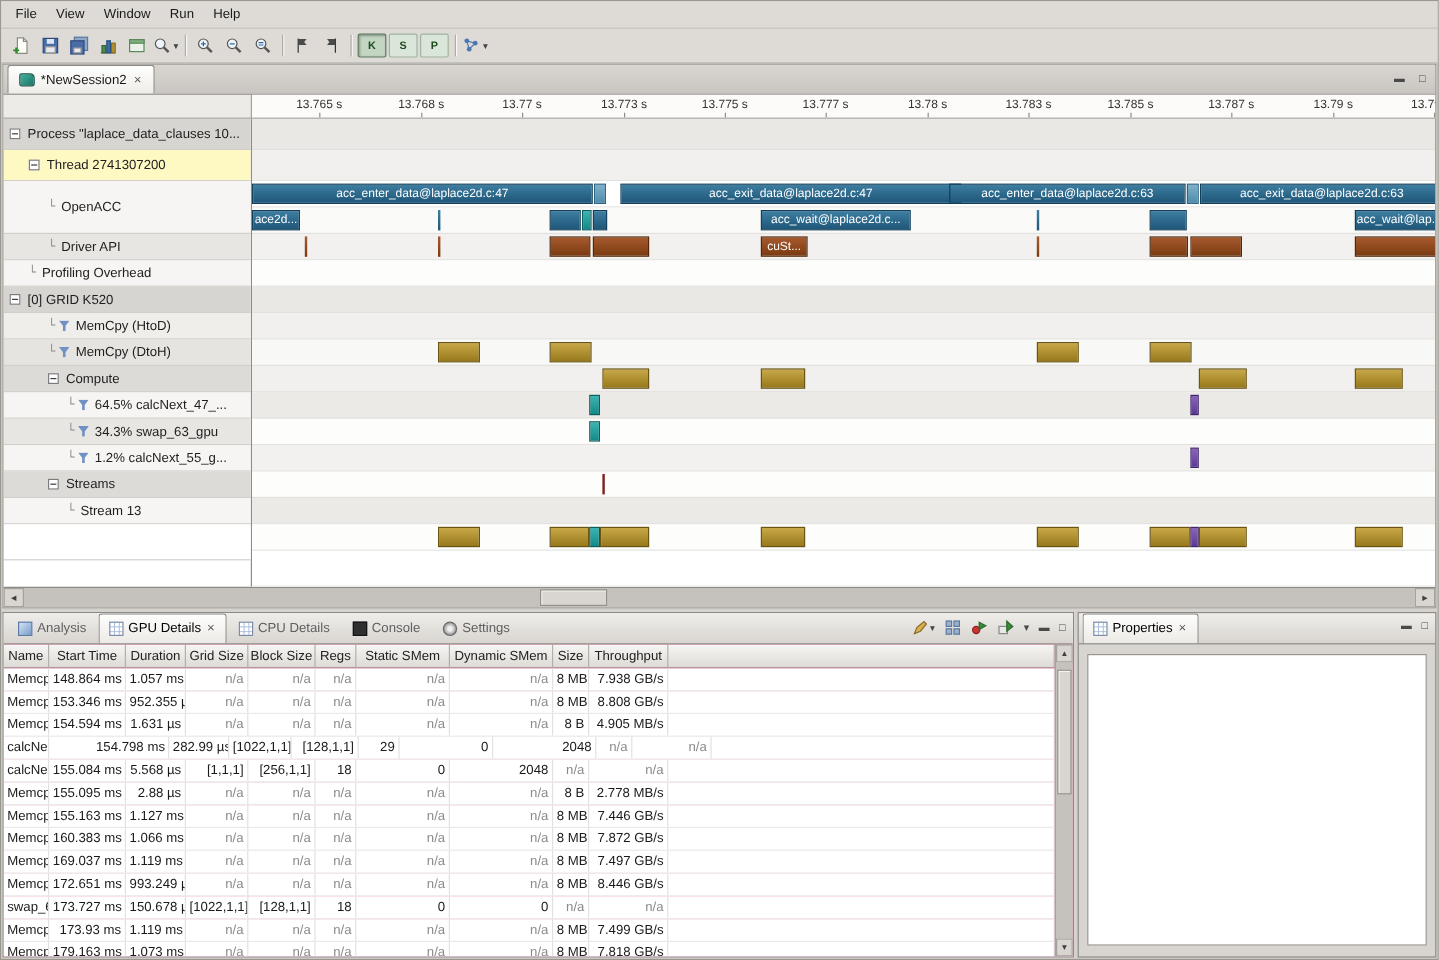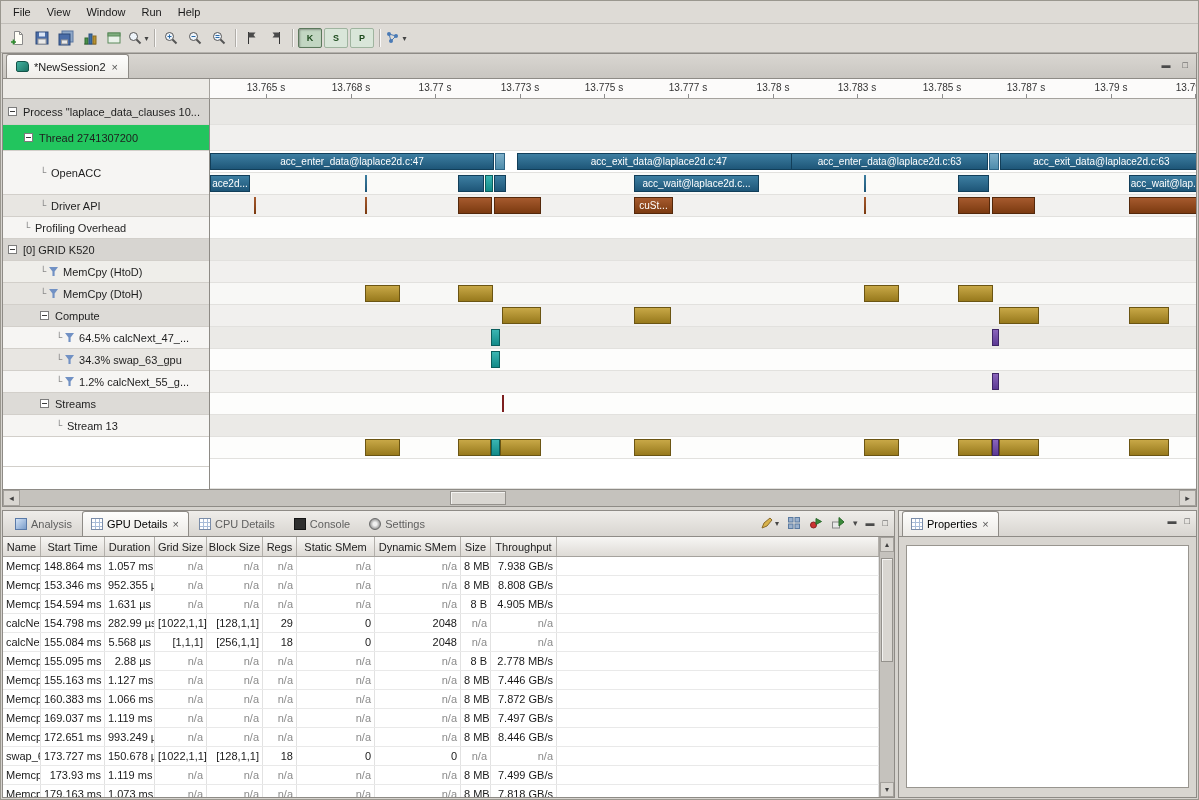--- a/index.html
+++ b/index.html
@@ -247,21 +247,21 @@
           <i class="rtick" style="left: 985px;"></i>
         </div>
     </div>
     <div class="tl-body">
       <div class="tl-sidebar">
           <div class="sb-row" style="height: 26px; background: rgb(215, 213, 209);">
             <span class="ind" style="width: 5px;"></span>
             <span class="expander"></span>
             <span class="sb-label">Process "laplace_data_clauses 10...</span>
           </div>
-          <div class="sb-row" style="height: 26px; background: #22c55e;">
+          <div class="sb-row" style="height: 26px; background: #fef9c3;">
             <span class="ind" style="width: 21px;"></span>
             <span class="expander"></span>
             <span class="sb-label">Thread 2741307200</span>
           </div>
           <div class="sb-row" style="height: 44px; background: rgb(246, 245, 243);">
             <span class="ind" style="width: 37px;"></span>
             <span class="tree">└</span>
             <span class="sb-label">OpenACC</span>
           </div>
           <div class="sb-row" style="height: 22px; background: rgb(232, 230, 226);">
@@ -556,21 +556,21 @@
                 <div class="cell num na" style="width: 56px; flex: 0 0 56px;">n/a</div>
                 <div class="cell num na" style="width: 34px; flex: 0 0 34px;">n/a</div>
                 <div class="cell num na" style="width: 78px; flex: 0 0 78px;">n/a</div>
                 <div class="cell num na" style="width: 86px; flex: 0 0 86px;">n/a</div>
                 <div class="cell num" style="width: 30px; flex: 0 0 30px;">8 B</div>
                 <div class="cell num" style="width: 66px; flex: 0 0 66px;">4.905 MB/s</div>
                 <div class="cell" style="flex: 1 1 0%;"></div>
               </div>
               <div class="trow">
                 <div class="cell" style="width: 38px; flex: 0 0 38px;">calcNext</div>
-                <div class="cell num" style="width: 64px; flex: 0 0 64px;">154.798 ms</div>
+                <div class="cell num" style="width: 64px; flex: 0 0 64px; margin-left: 36px;">154.798 ms</div>
                 <div class="cell num" style="width: 50px; flex: 0 0 50px;">282.99 µs</div>
                 <div class="cell num" style="width: 52px; flex: 0 0 52px;">[1022,1,1]</div>
                 <div class="cell num" style="width: 56px; flex: 0 0 56px;">[128,1,1]</div>
                 <div class="cell num" style="width: 34px; flex: 0 0 34px;">29</div>
                 <div class="cell num" style="width: 78px; flex: 0 0 78px;">0</div>
                 <div class="cell num" style="width: 86px; flex: 0 0 86px;">2048</div>
                 <div class="cell num na" style="width: 30px; flex: 0 0 30px;">n/a</div>
                 <div class="cell num na" style="width: 66px; flex: 0 0 66px;">n/a</div>
                 <div class="cell" style="flex: 1 1 0%;"></div>
               </div>

